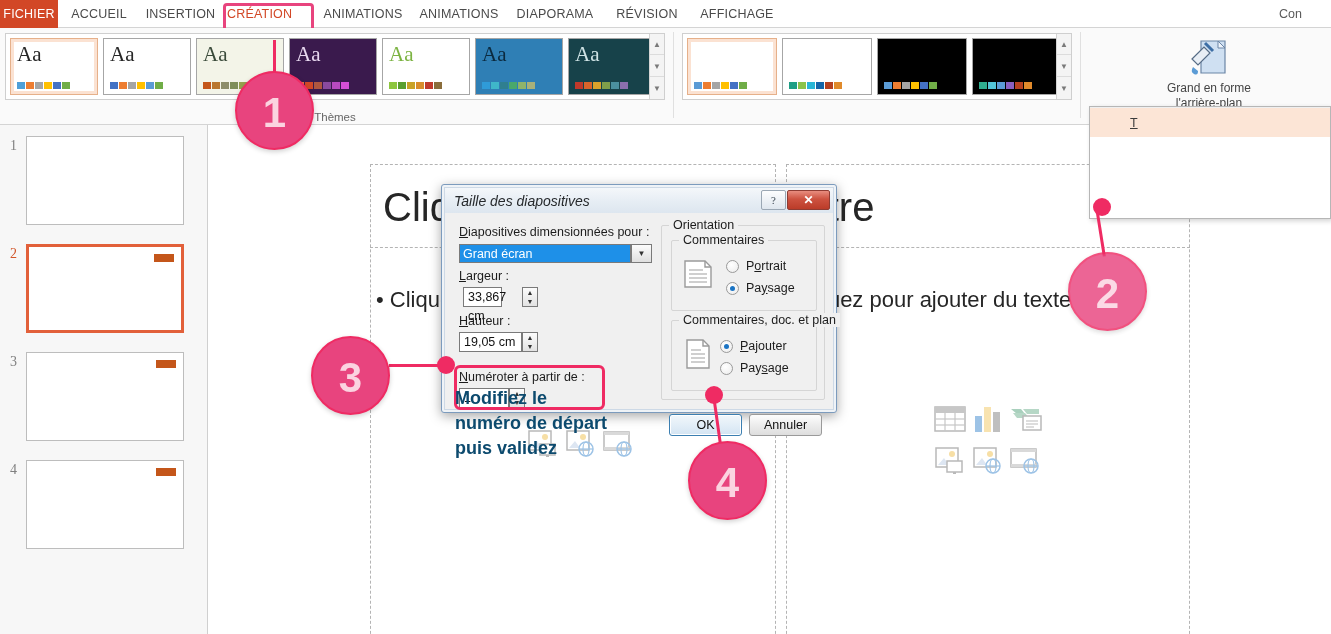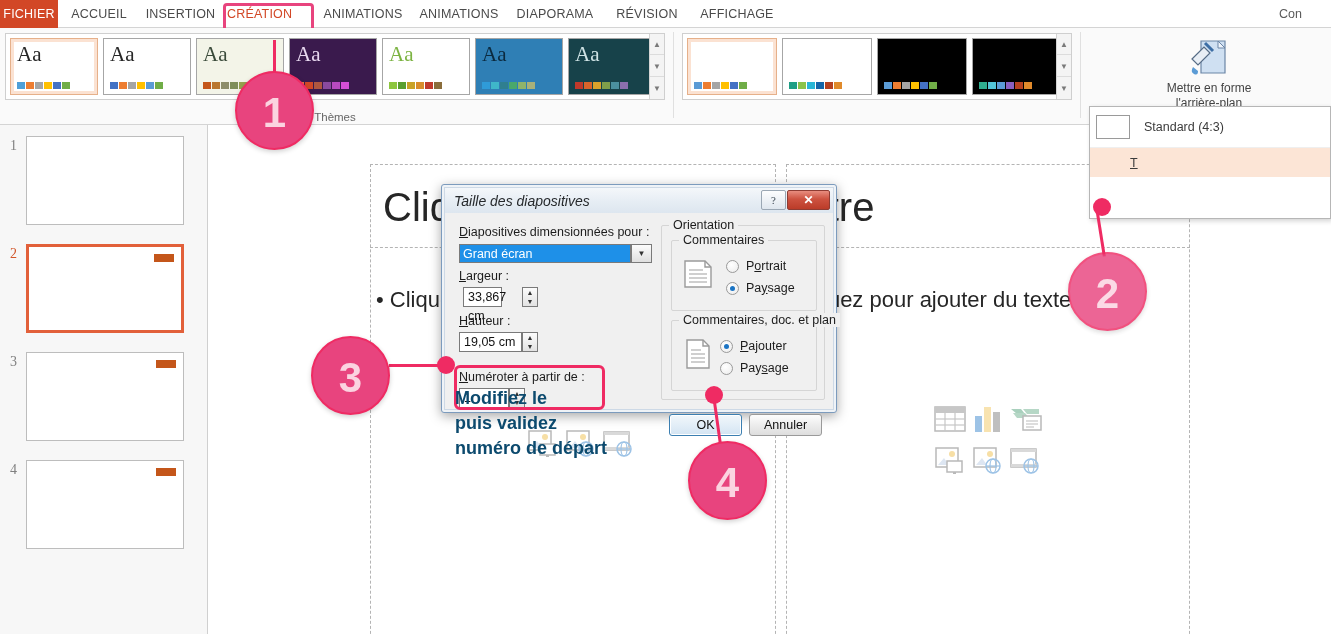--- a/index.html
+++ b/index.html
@@ -492,31 +492,27 @@
     <div class="bigbtn-icon">
       <svg width="44" height="42" viewBox="0 0 44 42">
         <path d="M14 4 L38 4 L38 36 L14 36 Z" fill="#cfe0f2" stroke="#6b85a6" stroke-width="1.2"></path>
         <path d="M31 4 L38 11 L31 11 Z" fill="#eef4fb" stroke="#6b85a6" stroke-width="1"></path>
         <path d="M5 22 L17 10 L23 16 L11 28 Z" fill="#e8eef5" stroke="#556b85" stroke-width="1.2"></path>
         <path d="M18 6 L26 14" stroke="#3c6ea5" stroke-width="3" fill="none"></path>
         <path d="M6 30 q-3 5 1 7 q4 2 4 -3 z" fill="#5b9bd5"></path>
       </svg>
     </div>
     <div class="bigbtn-label">
-      <span>Mettre en forme</span><br>
+      <span>Grand en forme</span><br>
       <span>l'arrière-plan</span>
     </div>
   </div>
 </div>
 
 <div id="size-menu">
-  <div class="menu-item">
-    <div class="mi-thumb"></div>
-    <span>Standard (4:3)</span>
-  </div>
   <div class="menu-item-custom">
     <u>T</u>
   </div>
 </div>
 
 <div id="thumb-pane">
   <div class="thumb-row" style="top:11px">
     <span class="thumb-num">1</span>
     <div class="thumb-slide"></div>
   </div>
@@ -705,22 +701,22 @@
       </div>
 
       <div id="btn-ok">OK</div>
       <div id="btn-cancel">Annuler</div>
     </div>
   </div>
 </div>
 
 <div id="annot-text">
   <div>Modifiez le</div>
+  <div>numéro de départ</div>
   <div>puis validez</div>
-  <div>numéro de départ</div>
 </div>
 
 <div class="leader" style="left:273px;top:40px;width:3px;height:35px"></div>
 <div class="badge" style="left:235px;top:71px;width:79px;height:79px;line-height:79px;font-size:42px">1</div>
 
 <div class="dot" style="left:1093px;top:198px"></div>
 <div class="leader" style="left:1095px;top:207px;width:3px;height:50px;transform:rotate(-9deg);transform-origin:top center"></div>
 <div class="badge" style="left:1068px;top:252px;width:79px;height:79px;line-height:79px;font-size:42px;opacity:.82">2</div>
 
 <div class="dot" style="left:437px;top:356px"></div>

